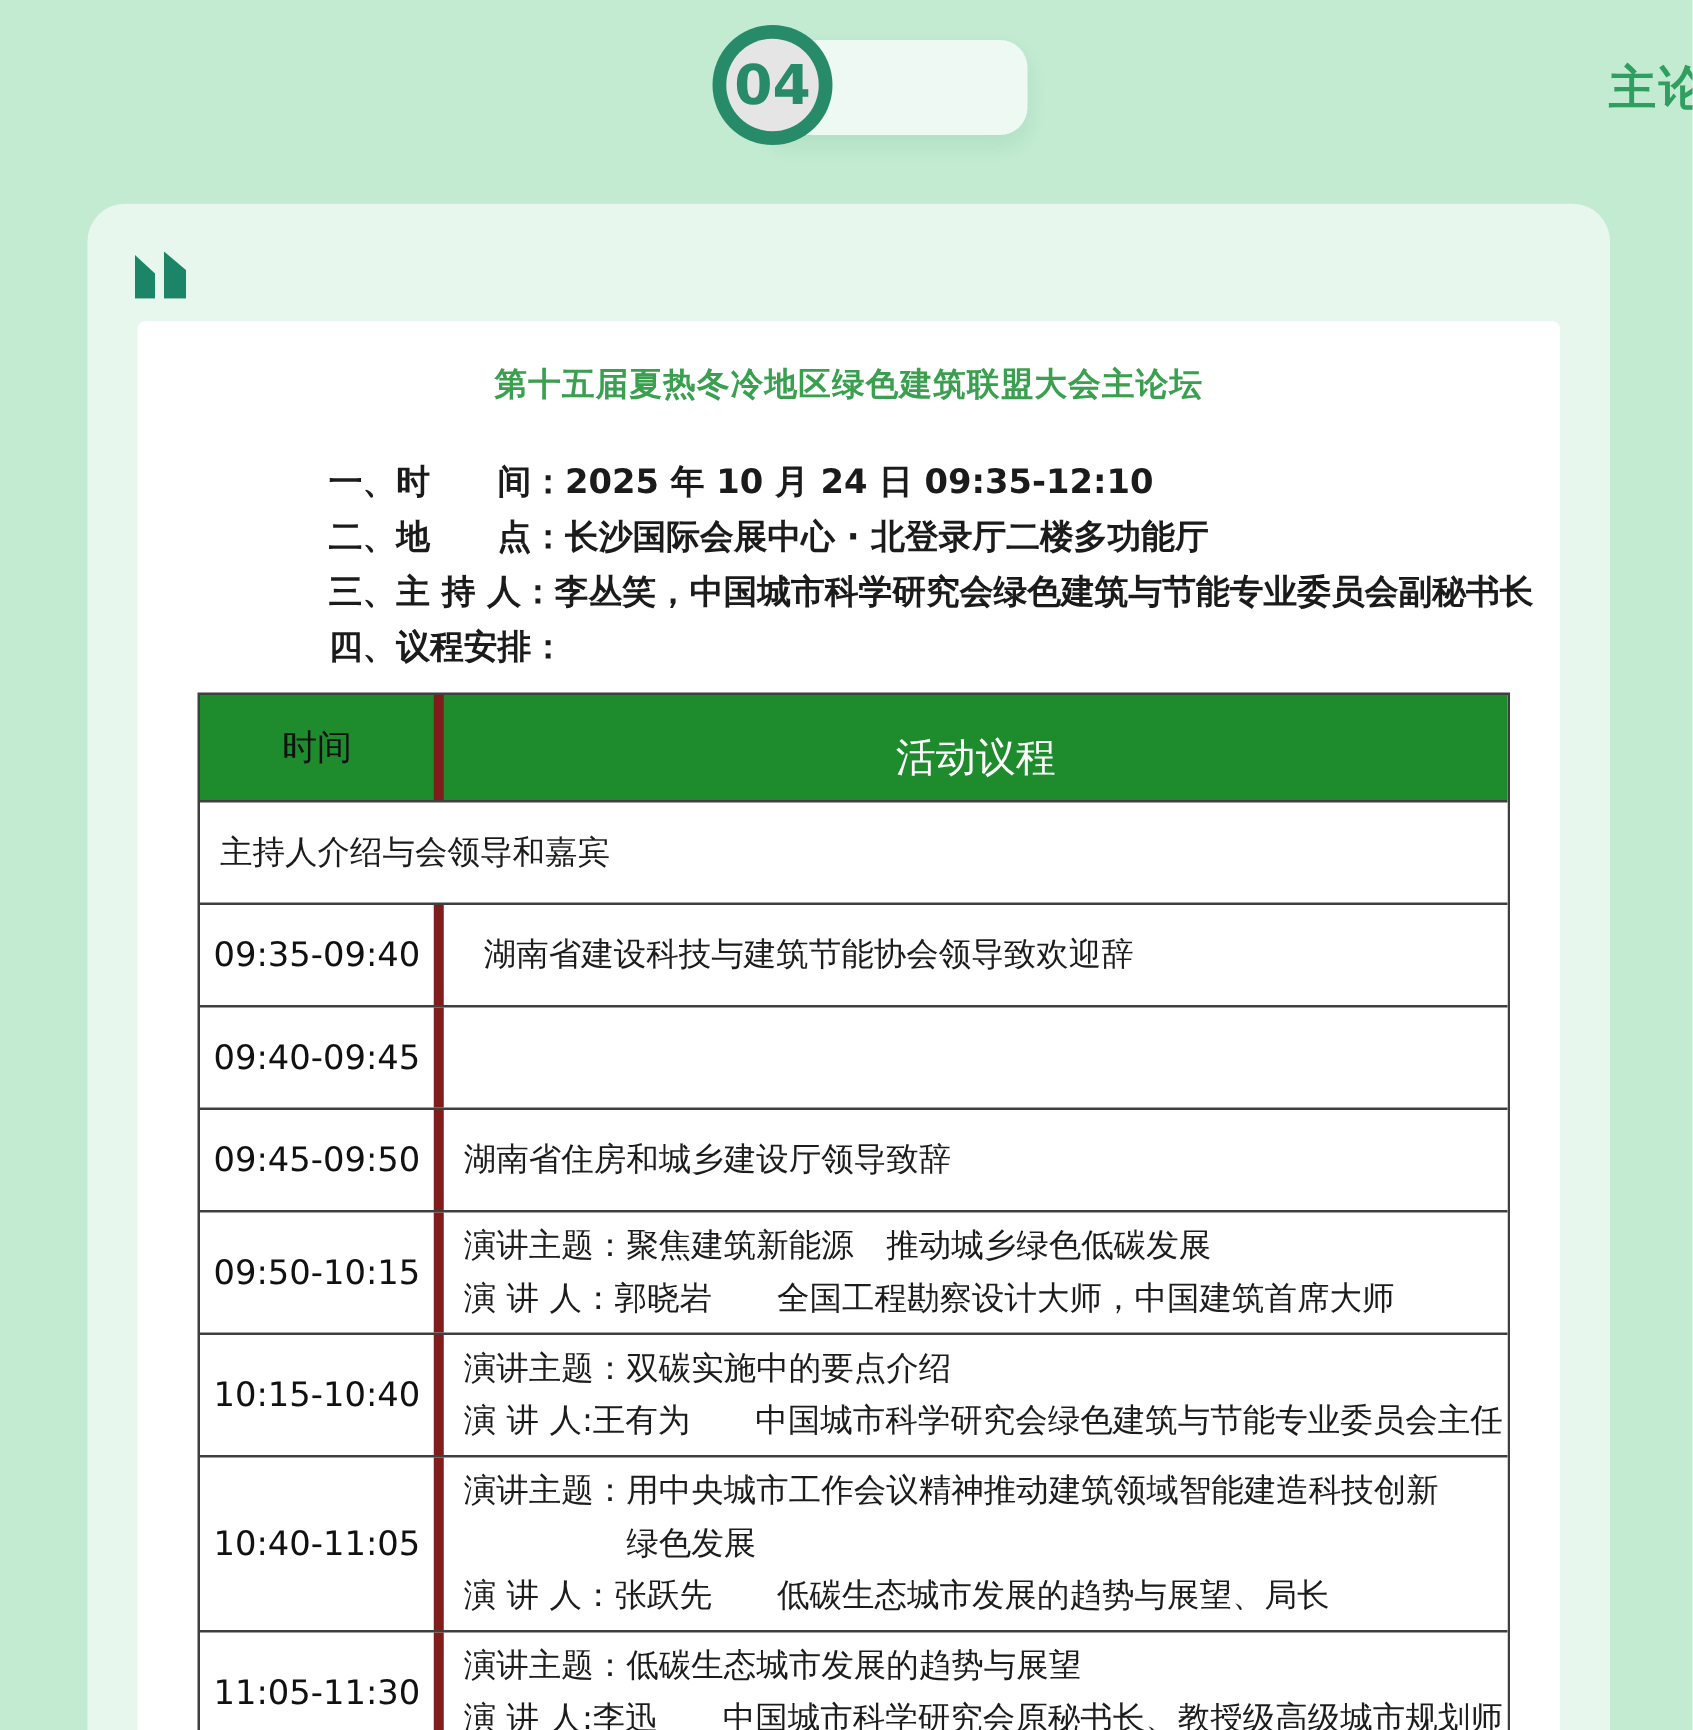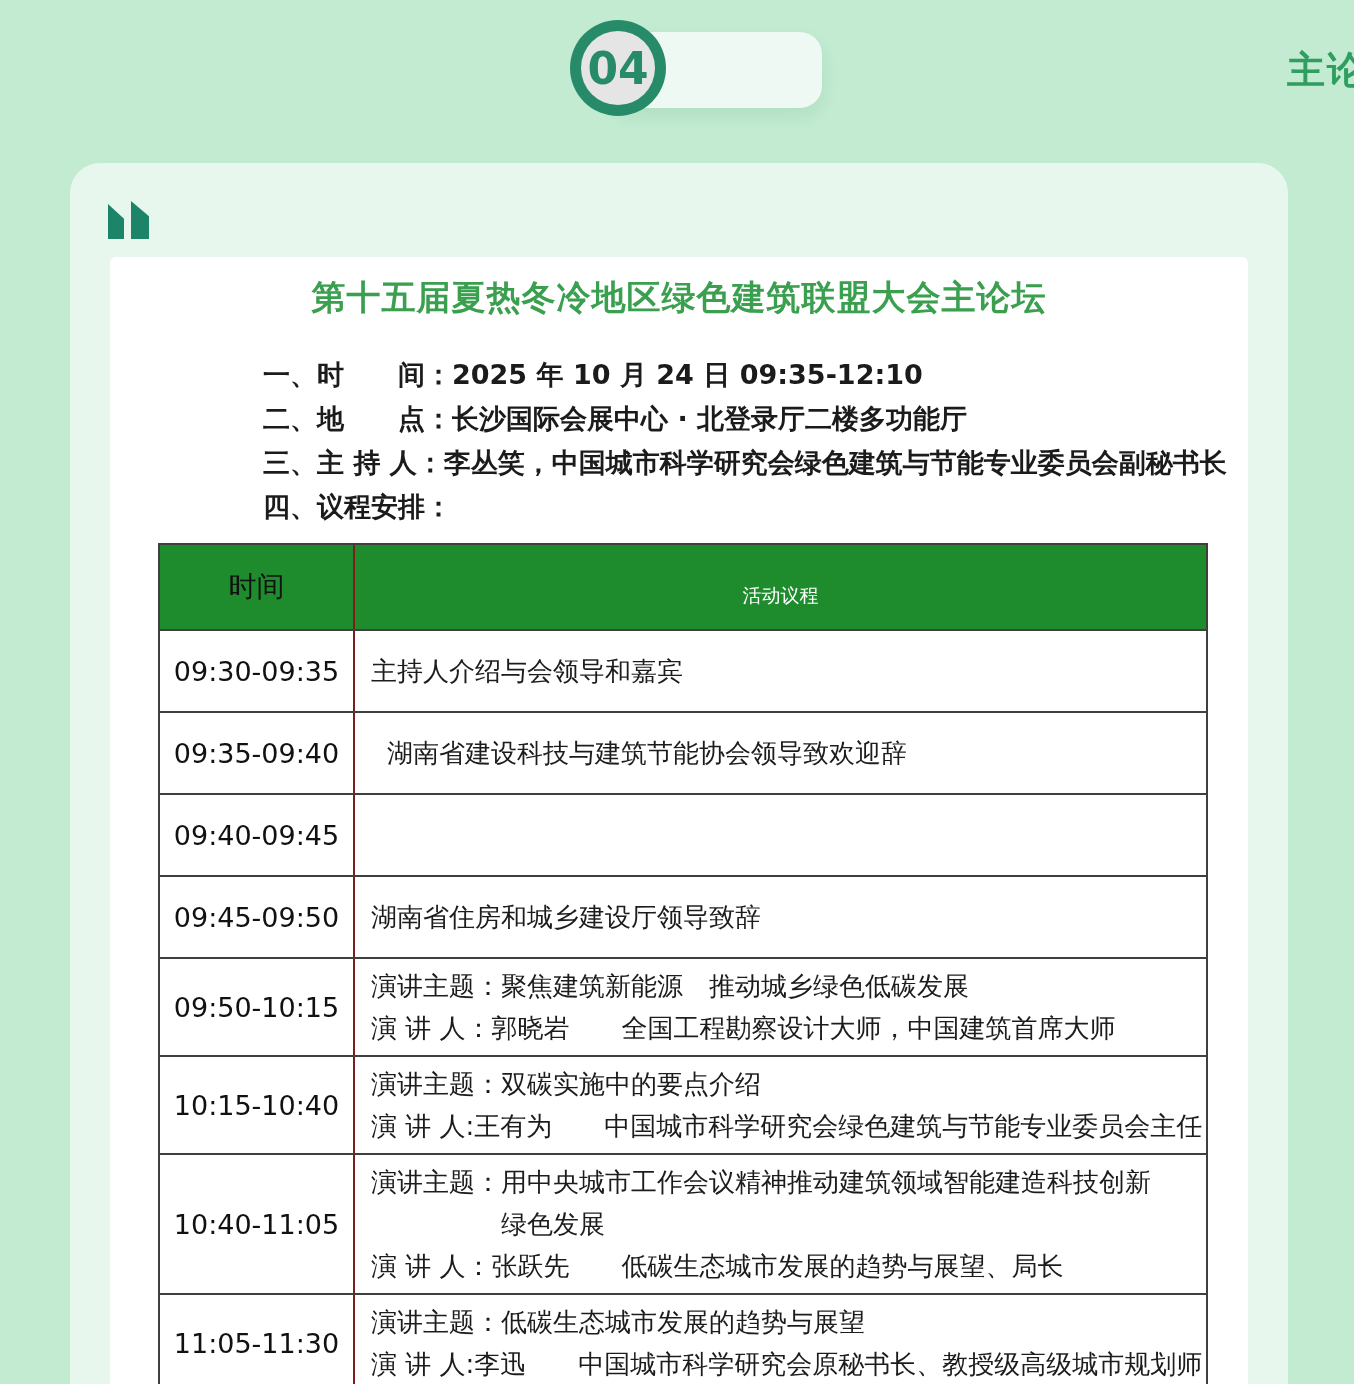--- a/index.html
+++ b/index.html
@@ -47,45 +47,45 @@
     position:absolute;left:23px;bottom:0;width:18px;height:38px;
     background:#1d8567;
     clip-path:polygon(0 0, 100% 40%, 100% 100%, 0 100%);
   }
   .doc{
     position:absolute;left:40px;top:94px;width:1138px;height:1127px;
     background:#ffffff;border-radius:6px 6px 0 0;
     color:#1f1f1f;
   }
   .doc-title{
-    padding-top:20px;text-align:center;
-    font-size:34px;line-height:40px;font-weight:bold;color:#3aa050;
+    padding-top:31px;text-align:center;
+    font-size:26px;line-height:40px;font-weight:bold;color:#3aa050;
     letter-spacing:1px;
   }
   .meta{margin:36px 0 0 153px;}
   .meta-line{
     font-size:27px;font-weight:600;line-height:44px;color:#1b1b1b;
     white-space:pre;
   }
 
   
   .tbl{
     margin:14px 0 0 48px;width:1050px;box-sizing:border-box;
     border:2px solid #3f3f3f;
   }
   .t-head{display:flex;height:84px;background:#1e8b2d;color:#ffffff;}
   .t-head .t-time{font-size:28px;font-weight:500;}
   .t-head .t-content{
     align-items:center;justify-content:center;flex-direction:row;
-    font-size:19px;font-weight:500;padding:0;margin-top:17px;
+    font-size:32px;font-weight:500;padding:0;margin-top:17px;
   }
   .t-row{display:flex;border-top:2px solid #3f3f3f;background:#ffffff;}
   .t-time{
     width:195px;flex:0 0 195px;box-sizing:border-box;
-    border-right:2px solid #7f1d1d;
+    border-right:8px solid #7f1d1d;
     display:flex;align-items:center;justify-content:center;
     font-size:27px;font-weight:500;color:#111;
   }
   .t-content{
     flex:1;display:flex;flex-direction:column;justify-content:center;
     padding:6px 14px 6px 16px;
   }
   .t-line{
     font-size:26px;font-weight:500;line-height:42px;color:#1c1c1c;
     white-space:pre;
@@ -121,21 +121,20 @@
         <div class="meta-line">四、议程安排：</div>
       </div>
 
       <div class="tbl">
         <div class="t-head">
           <div class="t-time">时间</div>
           <div class="t-content">活动议程</div>
         </div>
         <div>
             <div class="t-row" style="min-height: 80px;">
-              <div class="t-time">09:30-09:35</div>
               <div class="t-content">
                 <div class="t-line">主持人介绍与会领导和嘉宾</div>
               </div>
             </div>
             <div class="t-row" style="min-height: 80px; gap: 16px;">
               <div class="t-time">09:35-09:40</div>
               <div class="t-content">
                 <div class="t-line">湖南省建设科技与建筑节能协会领导致欢迎辞</div>
               </div>
             </div>

